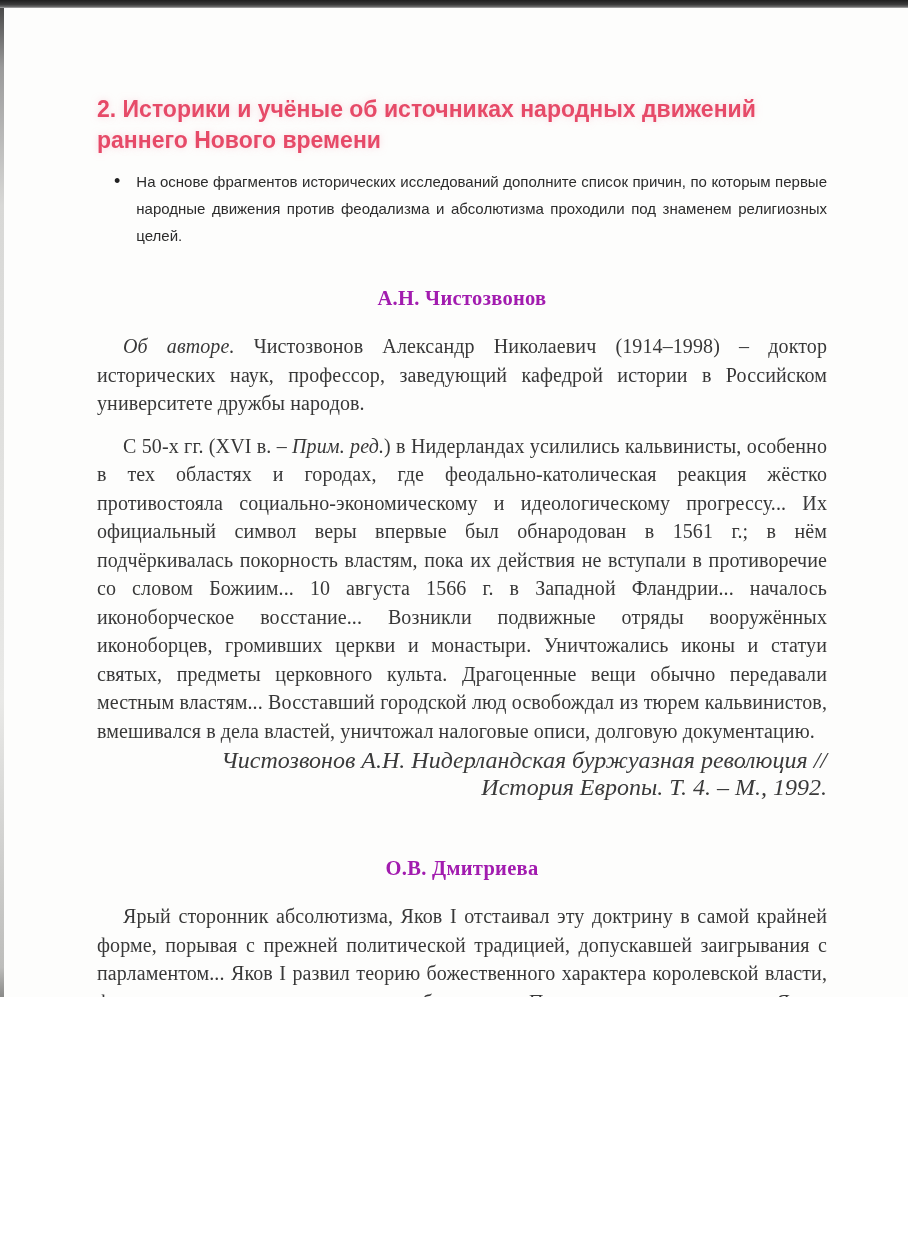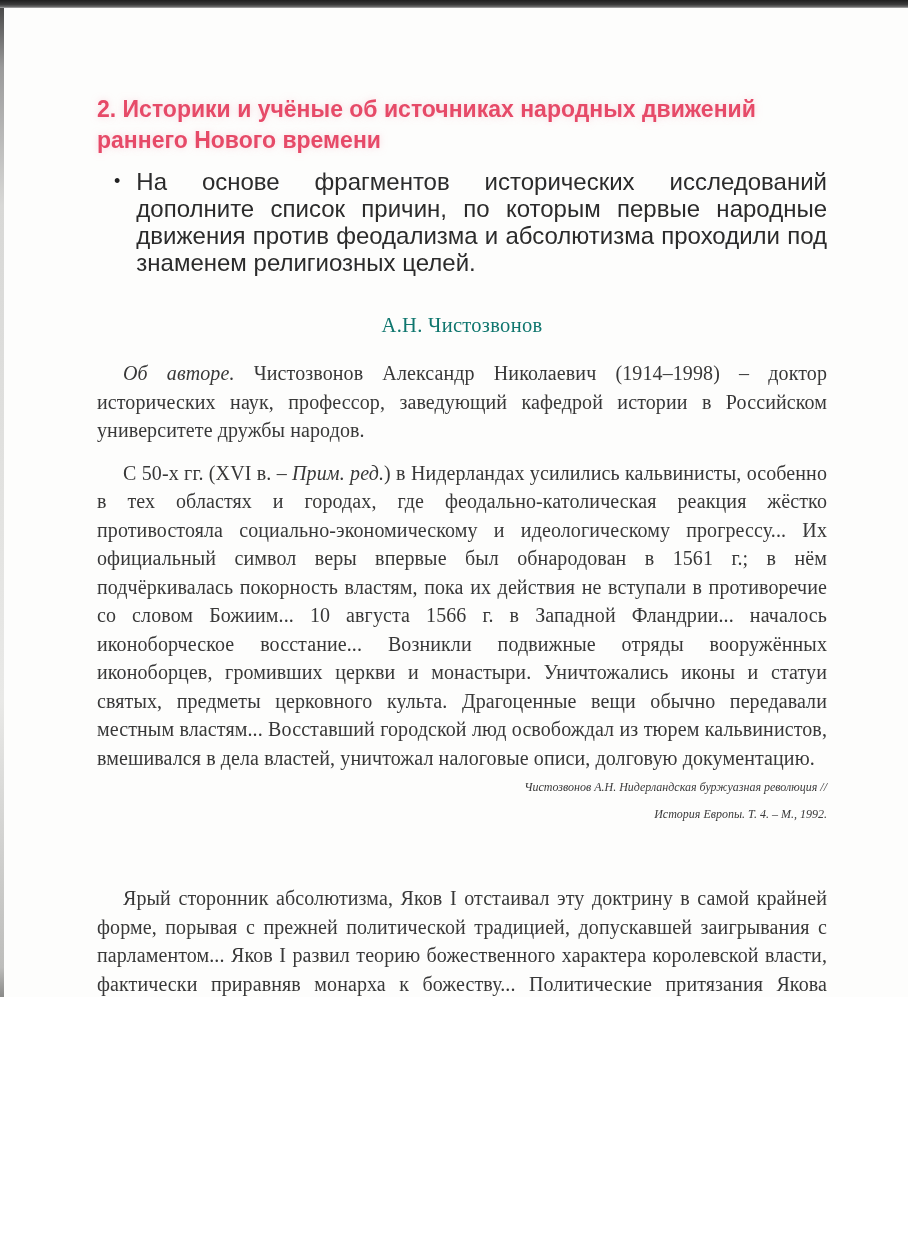--- a/index.html
+++ b/index.html
@@ -54,46 +54,46 @@
     font-family: "Liberation Sans", sans-serif;
     font-size: 18px;
     line-height: 27px;
     color: #222;
     flex: 0 0 auto;
     margin-right: 16px;
   }
   .task-text {
     margin: 0;
     font-family: "Liberation Sans", sans-serif;
-    font-size: 24px;
+    font-size: 15px;
     line-height: 27px;
     color: #2b2b2b;
     text-align: justify;
   }
   .author-heading {
     font-size: 20.5px;
-    font-weight: normal;
-    color: #0f766e;
+    font-weight: bold;
+    color: #a21caf;
     text-align: center;
     margin: 0 0 22px 0;
     letter-spacing: 0.3px;
   }
   .body-para {
     margin: 0 0 14px 0;
     font-size: 20px;
     line-height: 28.5px;
     color: #383838;
     text-align: justify;
     text-indent: 26px;
     letter-spacing: 0.1px;
   }
   .body-para.quote { margin-bottom: 2px; }
   .citation {
     margin: 0 0 48px 0;
-    font-size: 12px;
+    font-size: 24px;
     line-height: 27px;
     font-style: italic;
     color: #3a3a3a;
     text-align: right;
   }
   .section-gap { height: 8px; }
 </style>
 </head>
 <body>
 
@@ -113,20 +113,21 @@
     <h3 class="author-heading">А.Н. Чистозвонов</h3>
 
     <p class="body-para"><i>Об авторе.</i><span> Чистозвонов Александр Николаевич (1914–1998) – доктор исторических наук, профессор, заведующий кафедрой истории в Российском университете дружбы народов.</span></p>
 
     <p class="body-para quote"><span>С 50-х гг. (XVI в. – </span><i>Прим. ред.</i><span>) в Нидерландах усилились кальвинисты, особенно в тех областях и городах, где феодально-католическая реакция жёстко противостояла социально-экономическому и идеологическому прогрессу... Их официальный символ веры впервые был обнародован в 1561 г.; в нём подчёркивалась покорность властям, пока их действия не вступали в противоречие со словом Божиим... 10 августа 1566 г. в Западной Фландрии... началось иконоборческое восстание... Возникли подвижные отряды вооружённых иконоборцев, громивших церкви и монастыри. Уничтожались иконы и статуи святых, предметы церковного культа. Драгоценные вещи обычно передавали местным властям... Восставший городской люд освобождал из тюрем кальвинистов, вмешивался в дела властей, уничтожал налоговые описи, долговую документацию.</span></p>
 
     <p class="citation"><span>Чистозвонов А.Н. Нидерландская буржуазная революция //</span><br><span>История Европы. Т. 4. – М., 1992.</span></p>
 
     <div class="section-gap"></div>
 
+    <h3 class="author-heading">О.В. Дмитриева</h3>
 
 
     <p class="body-para quote"><span>Ярый сторонник абсолютизма, Яков I отстаивал эту доктрину в самой крайней форме, порывая с прежней политической традицией, допускавшей заигрывания с парламентом... Яков I развил теорию божественного характера королевской власти, фактически приравняв монарха к божеству... Политические притязания Якова вызвали резко негативную реакцию и породили целый ряд его столкновений с парламентом.</span></p>
 
     <p class="citation"><br><span>Англия // История Европы. Т. 3. – М., 1993.</span></p>
 
   </div>
 </div>
 
 </body></html>

